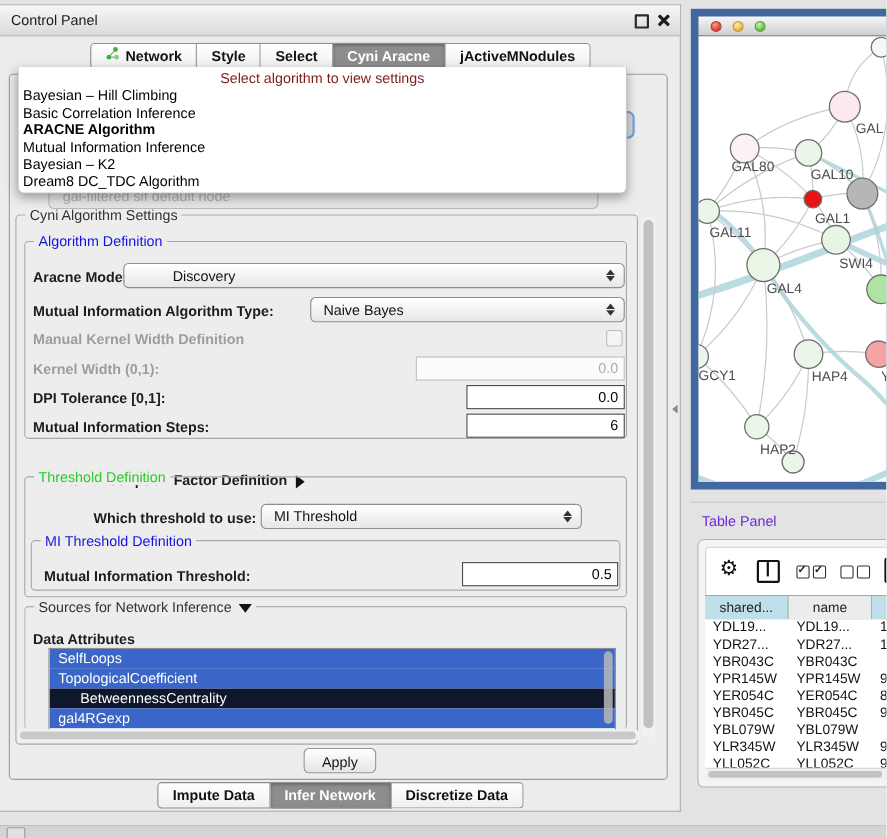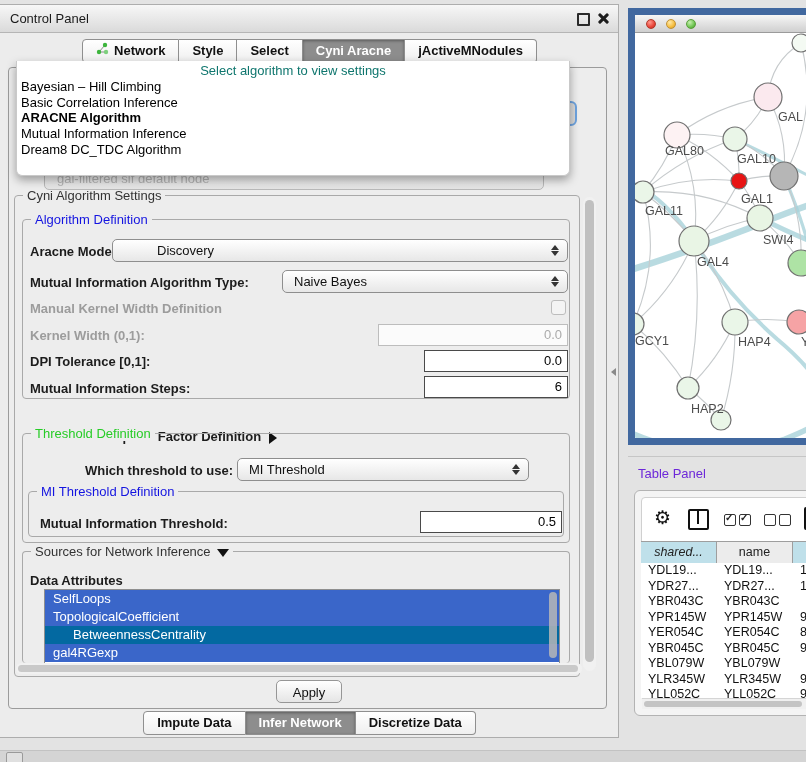--- a/index.html
+++ b/index.html
@@ -37,21 +37,21 @@
   .ghost-combo{left:44px;top:160px;width:500px;height:25px;border:1px solid #b9b9b9;border-radius:5px;
                background:linear-gradient(#f6f6f6,#e4e4e4);z-index:1;font-size:13px;color:#b3b3b3;
                line-height:25px;padding-left:12px;box-sizing:border-box;}
   .focus-sliver{left:548px;top:96px;width:29px;height:25px;border:2px solid #6ea3df;border-radius:6px;
                 background:#d9d9d9;z-index:1;box-sizing:border-box;}
 
   
   .dropdown{left:16px;top:56px;width:552px;height:114px;background:#fff;z-index:10;
             border:1px solid #c9c9c9;border-top:none;border-radius:0 0 6px 6px;
             box-shadow:0 4px 10px rgba(0,0,0,.35);overflow:hidden;}
-  .dd-placeholder{height:16px;line-height:16px;text-align:center;color:#0f766e;font-size:13px;margin-top:2px;}
+  .dd-placeholder{height:16px;line-height:16px;text-align:center;color:#7f1d1d;font-size:13px;margin-top:2px;}
   .dd-list{list-style:none;margin:0;padding:0;}
   .dd-list li{height:15.7px;line-height:15.7px;font-size:13px;padding-left:4px;color:#000;}
   .dd-list li.bold{font-weight:bold;}
 
   
   .groupbox{border:1px solid #a9a9a9;border-radius:4px;box-sizing:border-box;}
   .legend{position:absolute;top:-8px;left:8px;background:#ededed;padding:0 4px;font-size:13px;color:#333;}
   .legend.blue{color:#1414e0;} .legend.green{color:#27cc27;}
   .legend .src-arrow{display:inline-block;width:0;height:0;border-left:6px solid transparent;
        border-right:6px solid transparent;border-top:8px solid #111;margin-left:6px;vertical-align:middle;}
@@ -109,21 +109,21 @@
               border:1px solid #d0d0d0;border-radius:4px 0 0 0;}
   .gear{position:absolute;left:12px;top:8px;font-size:19px;color:#111;line-height:24px;}
   .split-ico{position:absolute;left:46px;top:11px;width:17px;height:17px;border:2px solid #111;border-radius:2px;}
   .split-ico i{position:absolute;left:7px;top:0;width:2px;height:13px;background:#111;}
   .cb{position:absolute;top:16px;width:10px;height:10px;border:1.5px solid #333;border-radius:2px;background:#fff;}
   .cb.checked::after{content:"✓";position:absolute;left:0px;top:-3px;font-size:10px;font-weight:bold;color:#222;}
   .doc-ico{position:absolute;left:162px;top:9px;width:14px;height:19px;border:2px solid #111;border-radius:2px;background:#fff;}
   .tp-table-head{position:absolute;left:6px;top:50px;width:174px;height:21px;border-top:1px solid #9e9e9e;border-bottom:1px solid #9e9e9e;}
   .tp-col{position:absolute;top:0;height:21px;line-height:21px;text-align:center;font-size:12.5px;color:#222;
           background:#ececec;border-right:1px solid #9e9e9e;box-sizing:border-box;overflow:hidden;white-space:nowrap;}
-  .tp-col.hl{background:#bfe0ea;font-style:italic;}
+  .tp-col.hl{background:#bfe0ea;}
   .tp-rows{position:absolute;left:6px;top:72px;width:174px;height:135px;background:#fff;overflow:hidden;}
   .tp-row{height:15.5px;line-height:15.5px;font-size:12.5px;color:#111;white-space:nowrap;}
   .tp-cell{display:inline-block;vertical-align:top;padding-left:7px;box-sizing:border-box;overflow:hidden;white-space:nowrap;}
   .tp-hscroll{position:absolute;left:7px;top:207px;width:172px;height:10px;background:#f0f0f0;border-top:1px solid #d5d5d5;}
   .tp-hscroll .thumb{position:absolute;left:2px;top:2px;width:158px;height:6px;background:#c4c4c4;border-radius:3px;}
 
   
   .bottom-strip{left:0;top:750px;width:806px;height:12px;background:#d4d4d4;border-top:1px solid #c2c2c2;}
   .mini-icon{left:6px;top:752px;width:15px;height:12px;border:1px solid #9a9a9a;border-radius:2px;background:#e0e0e0;z-index:3;}
 
@@ -176,20 +176,21 @@
     </div>
     <div class="abs focus-sliver"></div>
 
     <div class="abs dropdown">
       <div class="dd-placeholder">Select algorithm to view settings</div>
       <ul class="dd-list" id="dd-items">
           <li>Bayesian – Hill Climbing</li>
           <li>Basic Correlation Inference</li>
           <li class="bold">ARACNE Algorithm</li>
           <li>Mutual Information Inference</li>
+          <li>Bayesian – K2</li>
           <li>Dream8 DC_TDC Algorithm</li>
         </ul>
     </div>
 
     <div class="abs groupbox" style="left:14px;top:190px;width:566px;height:482px;">
       <span class="legend">Cyni Algorithm Settings</span>
     </div>
     <div class="abs vscroll">
         <div class="thumb"></div>
       </div>
@@ -252,21 +253,21 @@
     </div>
 
     <div class="abs groupbox" style="left:22px;top:546px;width:548px;height:112px;border-bottom:none;">
       <span class="legend"><span>Sources for Network Inference</span><span class="src-arrow"></span></span>
     </div>
     <span class="abs lbl" style="left:30px;top:568px;">Data Attributes</span>
     <div class="abs attr-list" id="attr-list">
       <div class="attr-scroll"></div>
     <div class="attr-item" style="background: rgb(58, 102, 201);">SelfLoops</div>
         <div class="attr-item" style="background: rgb(58, 102, 201);">TopologicalCoefficient</div>
-        <div class="attr-item" style="background: #0369a1; padding-left: 28px;">BetweennessCentrality</div>
+        <div class="attr-item" style="background: #0f172a; padding-left: 28px;">BetweennessCentrality</div>
         <div class="attr-item" style="background: rgb(58, 102, 201);">gal4RGexp</div>
       </div>
     <div class="abs hscroll">
         <div class="thumb"></div>
       </div>
 
     <button class="abs apply-btn">Apply</button>
 
     <div class="abs tabbar bottom" id="bottom-tabs">
         <div class="tab">

